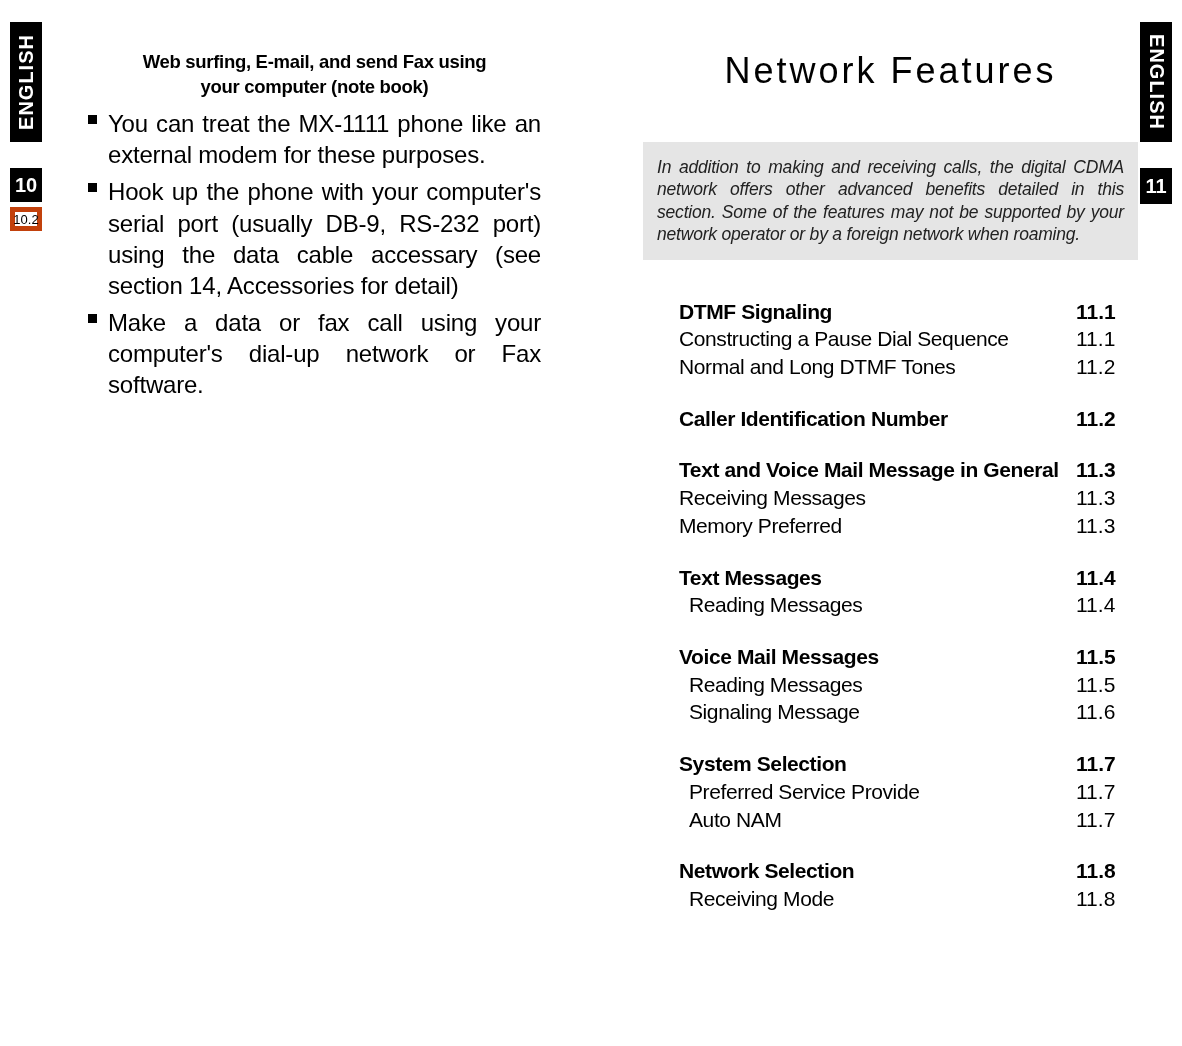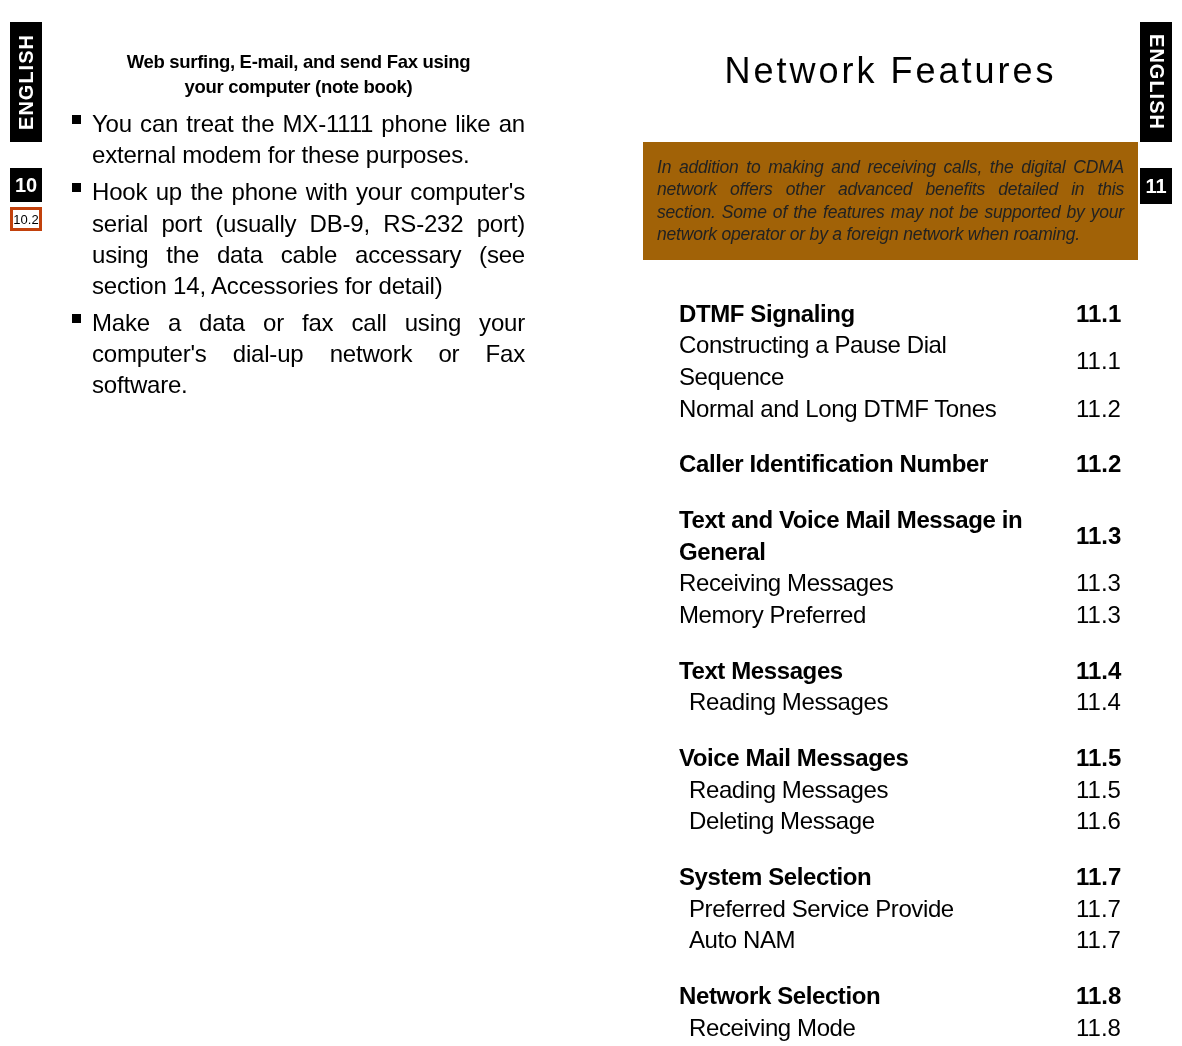--- a/index.html
+++ b/index.html
@@ -55,31 +55,31 @@
   .tab-page-right {
     top: 168px; right: 10px;
     width: 32px; height: 36px;
     display: flex; align-items: center; justify-content: center;
     font-weight: bold; font-size: 20px;
   }
   .tab-sub-left {
     position: absolute;
     top: 207px; left: 10px;
     width: 32px; height: 24px;
-    border: 3px solid #c2410c;
+    border: 5px solid #c2410c;
     background: #fff;
     display: flex; align-items: center; justify-content: center;
     font-size: 13px;
   }
 
   
   .left-content {
     position: absolute;
     top: 50px;
-    left: 72px;
+    left: 88px;
     width: 453px;
   }
   .left-heading {
     text-align: center;
     font-weight: bold;
     font-size: 18.5px;
     line-height: 1.35;
     margin-bottom: 8px;
     letter-spacing: -0.3px;
   }
@@ -115,39 +115,39 @@
   }
   .chapter-title {
     font-family: Verdana, Geneva, sans-serif;
     font-size: 36px;
     text-align: center;
     letter-spacing: 3px;
     margin-bottom: 50px;
     font-weight: 400;
   }
   .intro-box {
-    background: #a16207;
+    background: #e5e5e5;
     padding: 14px 14px;
     font-style: italic;
     font-size: 17.5px;
     line-height: 1.28;
     text-align: justify;
     margin-bottom: 38px;
     letter-spacing: -0.2px;
     color: #222;
   }
   .toc {
     padding-left: 36px;
     padding-right: 12px;
   }
   .toc-row {
     display: flex;
     justify-content: space-between;
     align-items: center;
-    font-size: 24px;
+    font-size: 21px;
     line-height: 1.32;
   }
   .toc-row.bold {
     font-weight: bold;
     margin-top: 24px;
   }
   .toc-row.bold:first-child { margin-top: 0; }
   .toc-row.sub {
     font-weight: normal;
     gap: 20px;
@@ -238,21 +238,21 @@
         </div>
         <div class="toc-row bold">
           <span class="toc-label">Voice Mail Messages</span>
           <span class="toc-num">11.5</span>
         </div>
         <div class="toc-row sub indent">
           <span class="toc-label">Reading Messages</span>
           <span class="toc-num">11.5</span>
         </div>
         <div class="toc-row sub indent">
-          <span class="toc-label">Deleting Message</span>
+          <span class="toc-label">Signaling Message</span>
           <span class="toc-num">11.6</span>
         </div>
         <div class="toc-row bold">
           <span class="toc-label">System Selection</span>
           <span class="toc-num">11.7</span>
         </div>
         <div class="toc-row sub indent">
           <span class="toc-label">Preferred Service Provide</span>
           <span class="toc-num">11.7</span>
         </div>

